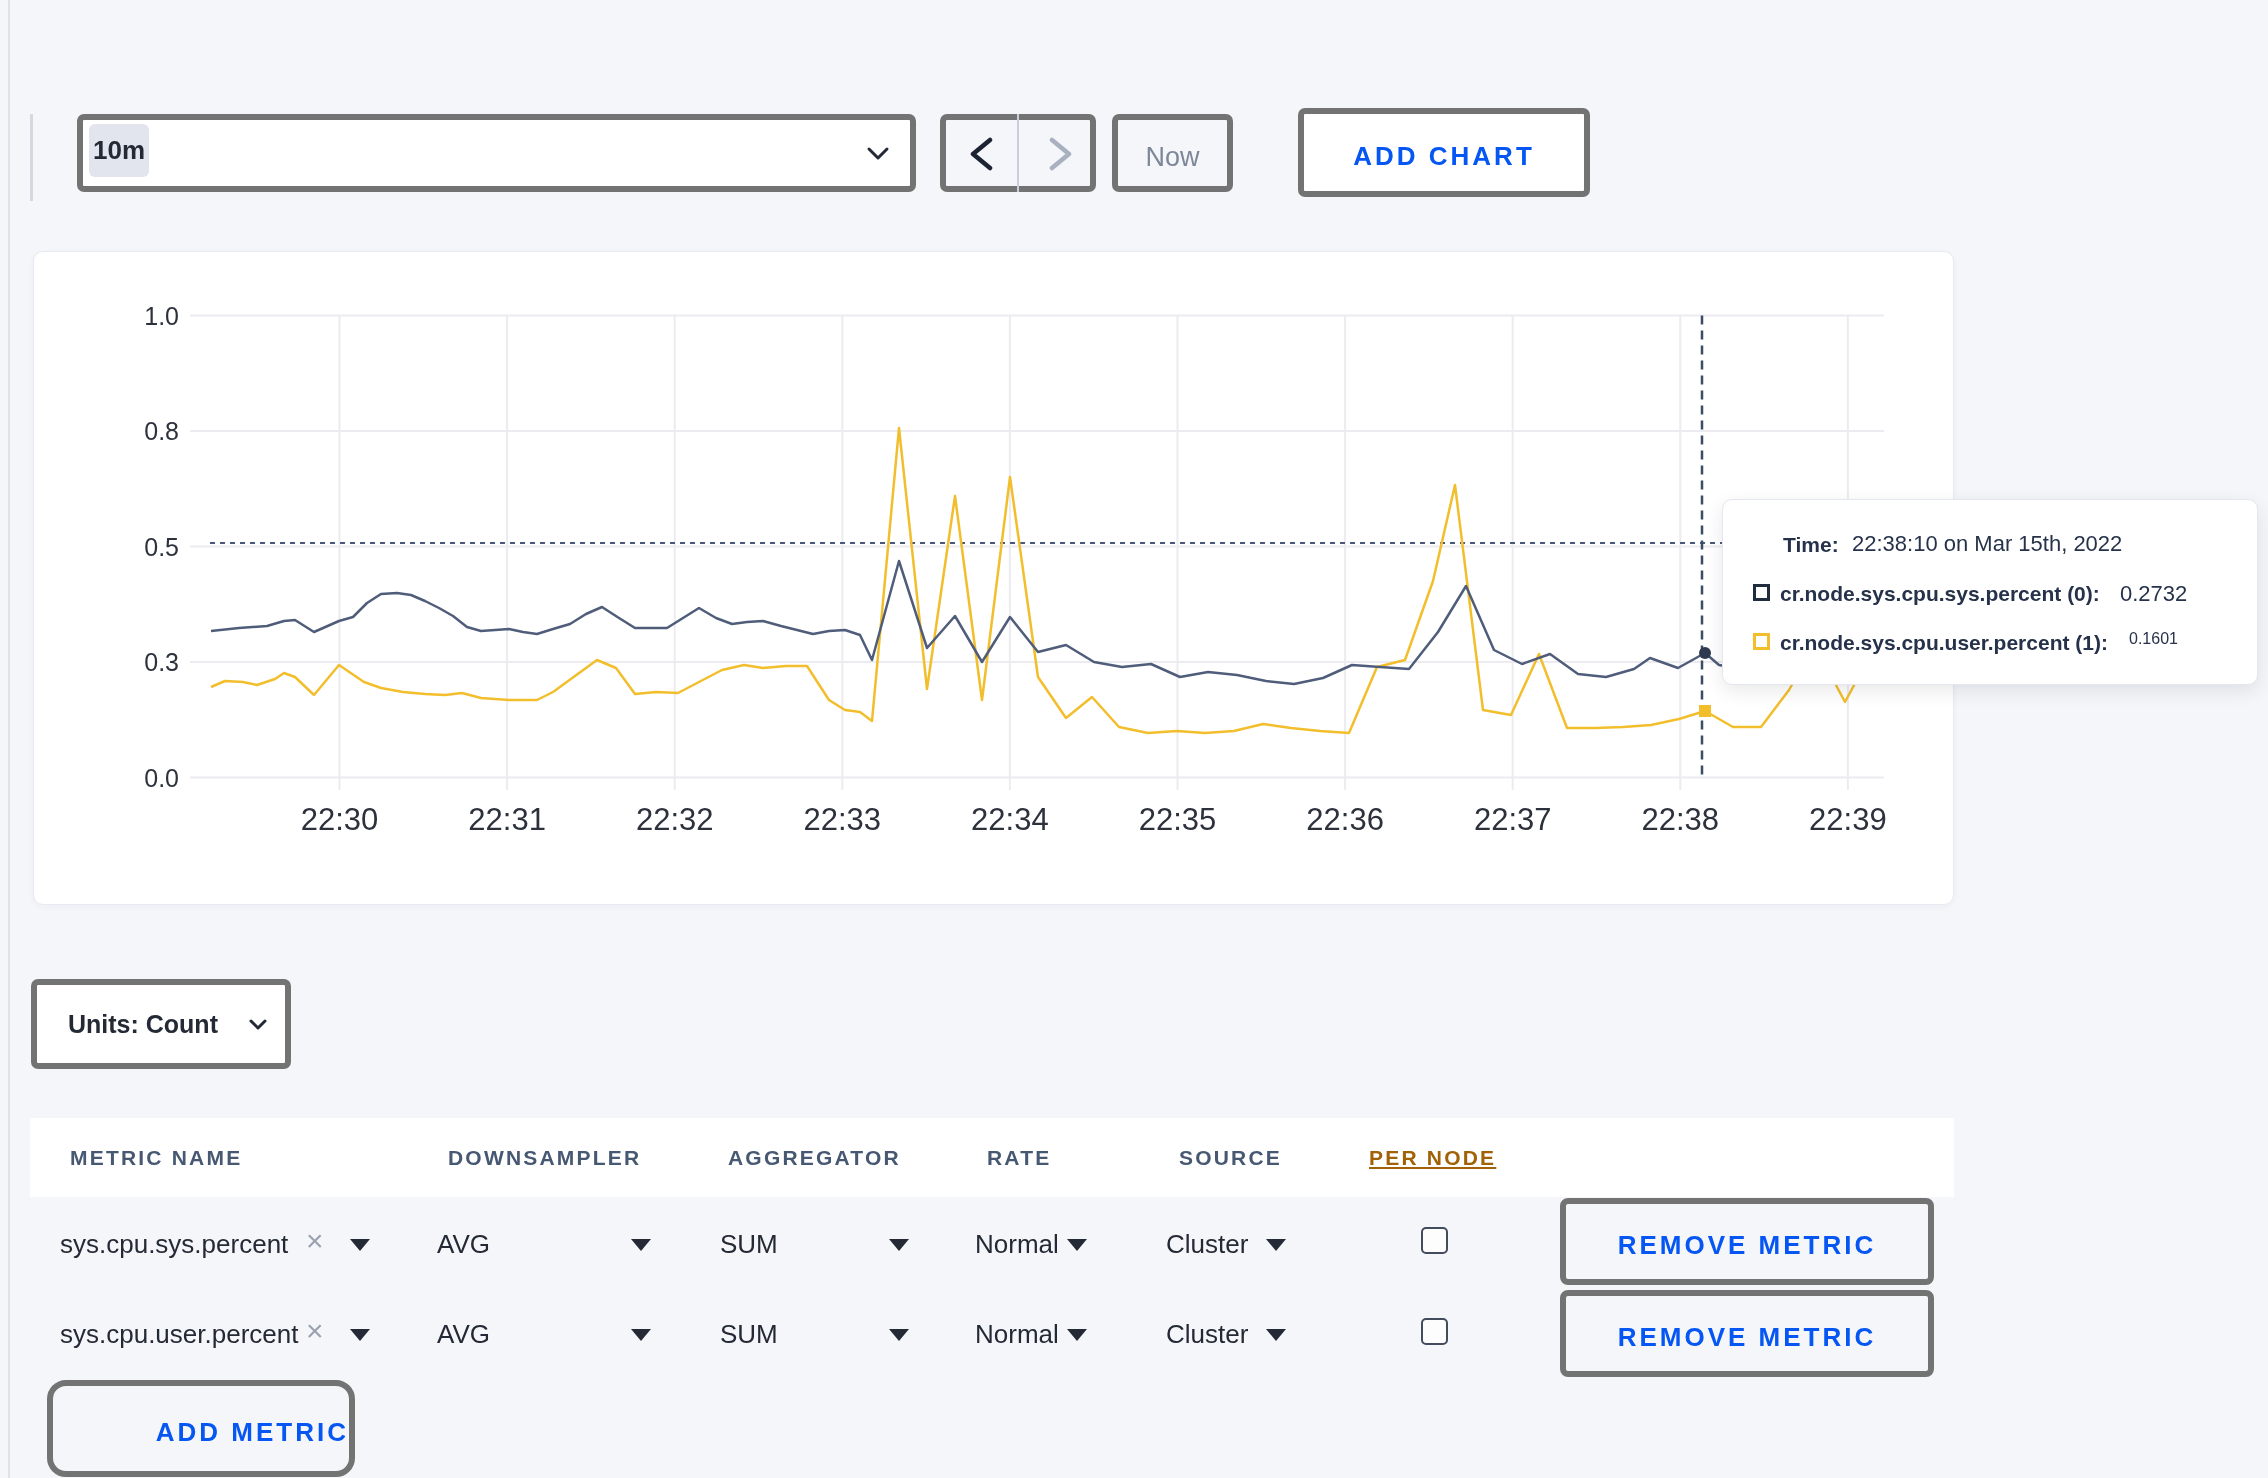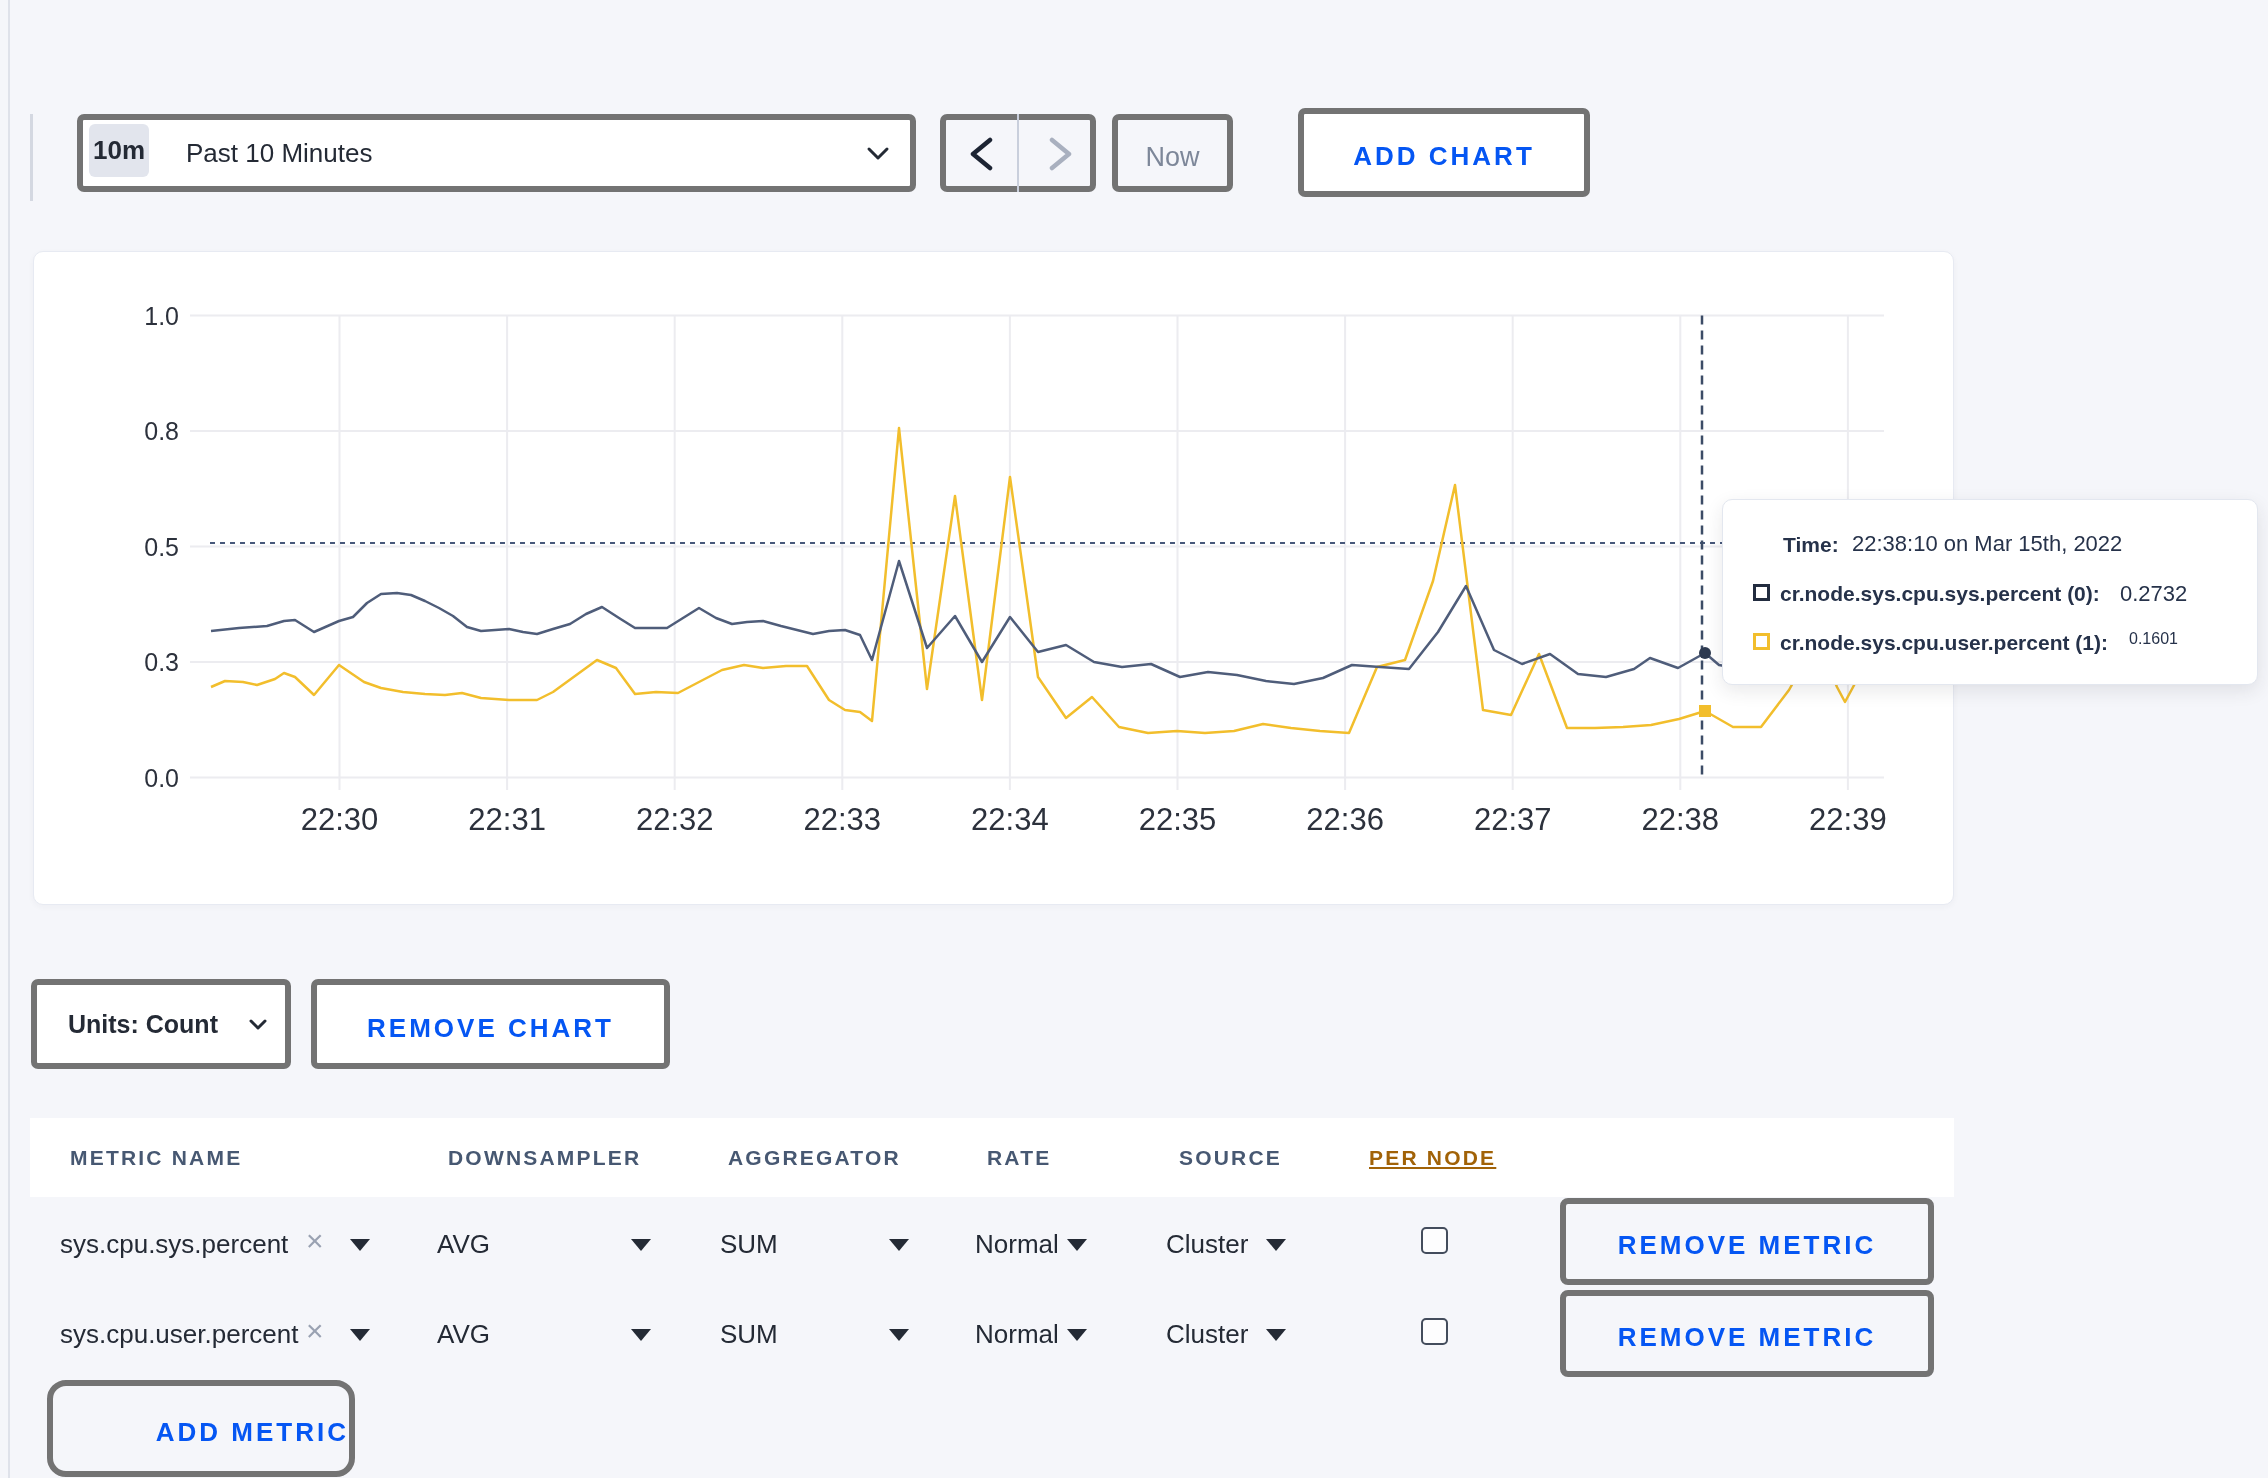--- a/index.html
+++ b/index.html
@@ -16,21 +16,20 @@
 <body>
 <div id="page">
 
   <div class="abs" style="left:8px;top:0;width:2px;height:1478px;background:#dfe2ea;"></div>
 
 
   <div class="abs" style="left:30px;top:114px;width:3px;height:87px;background:#d4d8e1;"></div>
 
   <div class="abs ctl" style="left:77px;top:114px;width:839px;height:78px;background:#fff;"></div>
   <div class="abs" style="left:89px;top:124px;width:60px;height:53px;background:#e2e5ed;border-radius:6px;text-align:center;line-height:53px;font-size:26px;font-weight:bold;color:#242a35;">10m</div>
-  <div class="abs" style="left:186px;top:114px;height:78px;line-height:78px;font-size:26px;color:#242a35;">Past 10 Minutes</div>
   <svg class="abs" style="left:860px;top:139px;" width="36" height="30" viewBox="0 0 36 30">
       <path d="M9 10 L18 19 L27 10" fill="none" stroke="#242a35" stroke-width="3" stroke-linecap="round" stroke-linejoin="round"></path>
     </svg>
 
   <div class="abs ctl" style="left:940px;top:114px;width:156px;height:78px;"></div>
   <div class="abs" style="left:1017px;top:114px;width:2px;height:78px;background:#c9cfdc;"></div>
   <svg class="abs" style="left:966px;top:137px;" width="32" height="34" viewBox="0 0 32 34">
       <path d="M24 3 L7 17 L24 31" fill="none" stroke="#1c2433" stroke-width="4.5" stroke-linecap="round" stroke-linejoin="round"></path>
     </svg>
   <svg class="abs" style="left:1044px;top:137px;" width="32" height="34" viewBox="0 0 32 34">
@@ -106,21 +105,20 @@
   <div class="abs" style="left:2120px;top:581px;font-size:22px;color:#26324a;">0.2732</div>
   <div class="abs" style="left:1753px;top:633px;width:17px;height:17px;border:3.5px solid #f2be2c;"></div>
   <div class="abs" style="left:1780px;top:631px;font-size:21px;font-weight:bold;color:#26324a;">cr.node.sys.cpu.user.percent (1):</div>
   <div class="abs" style="left:2129px;top:630px;font-size:16px;color:#26324a;">0.1601</div>
 
   <div class="abs ctl" style="left:31px;top:979px;width:260px;height:90px;background:#fff;"></div>
   <div class="abs" style="left:68px;top:979px;height:90px;line-height:90px;font-size:25px;font-weight:bold;color:#242a35;">Units: Count</div>
   <svg class="abs" style="left:244px;top:1013px;" width="28" height="24" viewBox="0 0 28 24">
       <path d="M7 8 L14 15 L21 8" fill="none" stroke="#242a35" stroke-width="3" stroke-linecap="round" stroke-linejoin="round"></path>
     </svg>
-  <div class="abs ctl btn-blue" style="left:311px;top:979px;width:359px;height:90px;background:#fff;text-align:center;line-height:86px;">REMOVE CHART</div>
 
   <div class="abs" style="left:30px;top:1118px;width:1924px;height:79px;background:#fff;"></div>
   <div class="abs" style="left:70px;top:1118px;height:79px;line-height:79px;font-size:21px;font-weight:bold;letter-spacing:2.2px;color:#475872;">METRIC NAME</div>
   <div class="abs" style="left:448px;top:1118px;height:79px;line-height:79px;font-size:21px;font-weight:bold;letter-spacing:2.2px;color:#475872;">DOWNSAMPLER</div>
   <div class="abs" style="left:728px;top:1118px;height:79px;line-height:79px;font-size:21px;font-weight:bold;letter-spacing:2.2px;color:#475872;">AGGREGATOR</div>
   <div class="abs" style="left:987px;top:1118px;height:79px;line-height:79px;font-size:21px;font-weight:bold;letter-spacing:2.2px;color:#475872;">RATE</div>
   <div class="abs" style="left:1179px;top:1118px;height:79px;line-height:79px;font-size:21px;font-weight:bold;letter-spacing:2.2px;color:#475872;text-align:right;">SOURCE</div>
   <div class="abs" style="left:1369px;top:1118px;height:79px;line-height:79px;font-size:21px;font-weight:bold;letter-spacing:2.2px;color:#a16207;text-decoration:underline;">PER NODE</div>
 
   <div class="abs rowtxt" style="left:60px;top:1229px;">sys.cpu.sys.percent</div>

